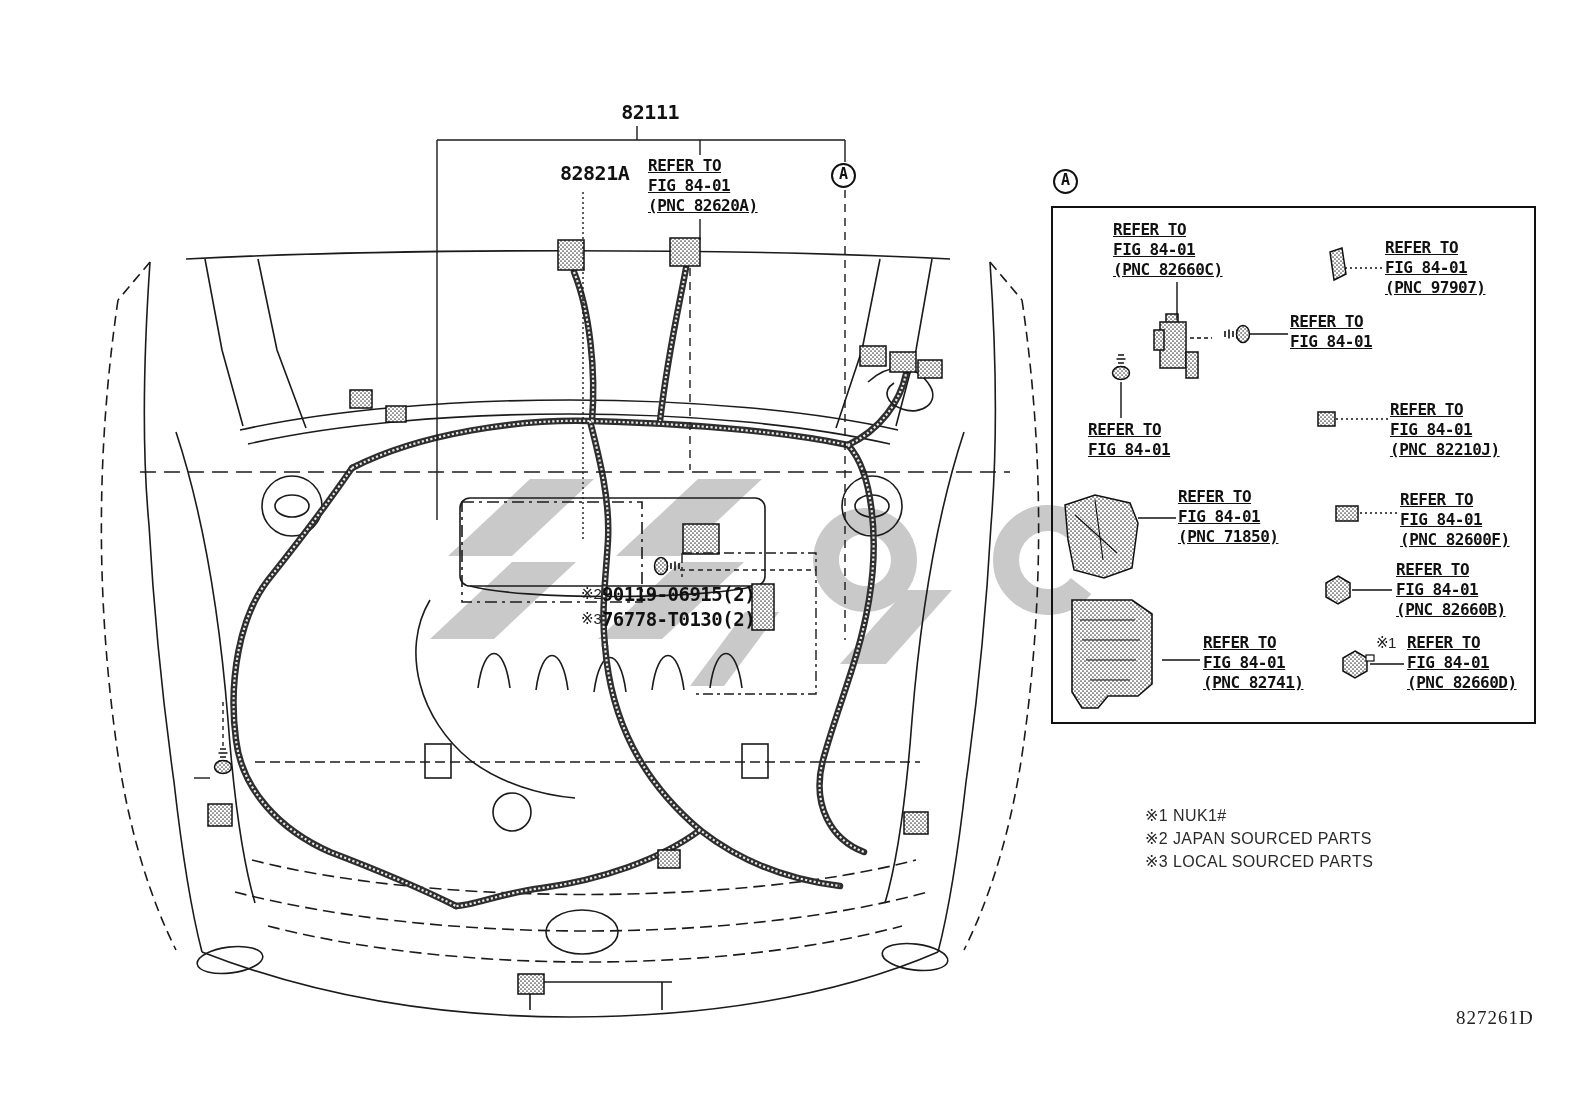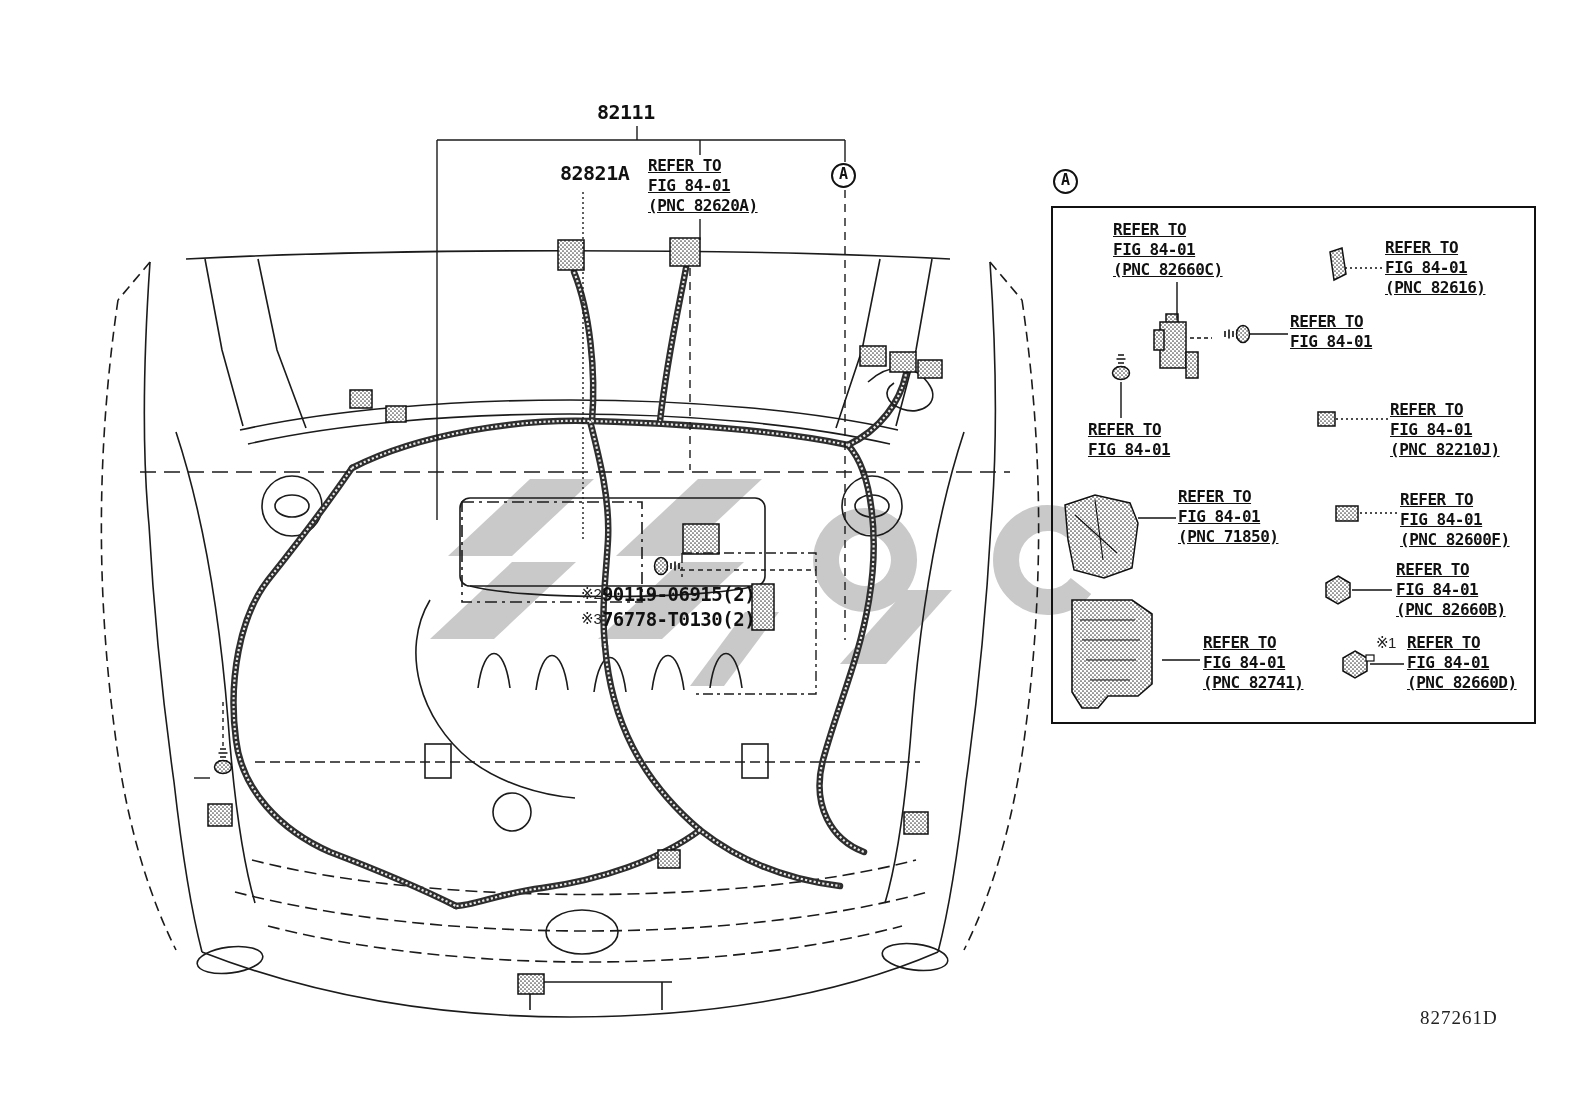--- a/index.html
+++ b/index.html
@@ -15,21 +15,21 @@
            font:15px "Liberation Sans","DejaVu Sans",sans-serif;color:#222;}
   .circleA{position:absolute;width:25px;height:25px;border:2px solid #111;border-radius:50%;
            text-align:center;line-height:24px;font:bold 15px "DejaVu Sans Mono",monospace;
            background:#fff;box-sizing:border-box;color:#111;}
   .boltrow{height:25px;}
   .boltrow .mk{font:15px "Liberation Sans","DejaVu Sans",sans-serif;color:#222;vertical-align:2px;}
   .boltrow .pn{font:bold 19px "DejaVu Sans Mono",monospace;letter-spacing:-0.5px;color:#111;}
   .notes{position:absolute;font:16px "Liberation Sans","DejaVu Sans",sans-serif;
          color:#2a2a2a;line-height:23px;letter-spacing:0.4px;}
   .doccode{position:absolute;font:19px "Liberation Serif","DejaVu Serif",serif;
-           letter-spacing:1px;color:#222;}
+           letter-spacing:1px;color:#222;margin-left:36px;}
 </style>
 </head>
 <body>
 
 <div id="stage">
 
 <svg id="art" width="1592" height="1099" viewBox="0 0 1592 1099">
   <defs>
     <pattern id="stip" width="4" height="4" patternUnits="userSpaceOnUse">
       <rect width="4" height="4" fill="#ffffff"></rect>
@@ -204,21 +204,21 @@
     <path d="M1072,600 h60 l20,14 v70 l-14,12 h-30 l-10,12 h-16 l-10,-16 v-80 z" fill="url(#stip)" stroke="#111" stroke-width="1.6"></path>
     <path d="M1080,620 h55 M1082,640 h58 M1086,660 h50 M1090,680 h40" stroke="#111" stroke-width="1.1" fill="none"></path>
     <path d="M1162,660 L1200,660" stroke="#111" stroke-width="1.4"></path>
 
     <path d="M1355,651 l12,7 v13 l-12,7 l-12,-7 v-13 z" fill="url(#stip)" stroke="#111" stroke-width="1.5"></path>
     <rect x="1366" y="655" width="8" height="6" fill="#fff" stroke="#111" stroke-width="1.2"></rect>
     <path d="M1370,664 L1404,664" stroke="#111" stroke-width="1.4"></path>
   </g>
 </svg>
 
-<div class="abs ptno" style="left:597px;top:100px;width:82px;text-align:left;">82111</div>
+<div class="abs ptno" style="left:597px;top:100px;width:82px;text-align:right;">82111</div>
 
 <div class="abs ptno" style="left:560px;top:161px;">82821A</div>
 
 <div class="callout" style="left:648px;top:156px;">
   <span>REFER TO</span>
   <span>FIG 84-01</span>
   <span>(PNC 82620A)</span>
 </div>
 
 <div class="circleA" style="left:831px;top:163px;">A</div>
@@ -226,21 +226,21 @@
 <div class="circleA" style="left:1053px;top:169px;">A</div>
 
 <div class="callout" style="left:1113px;top:220px;">
   <span>REFER TO</span>
       <span>FIG 84-01</span>
       <span>(PNC 82660C)</span>
 </div>
 <div class="callout" style="left:1385px;top:238px;">
   <span>REFER TO</span>
       <span>FIG 84-01</span>
-      <span>(PNC 82616)</span>
+      <span>(PNC 97907)</span>
 </div>
 <div class="callout" style="left:1290px;top:312px;">
   <span>REFER TO</span>
       <span>FIG 84-01</span>
 </div>
 <div class="callout" style="left:1088px;top:420px;">
   <span>REFER TO</span>
       <span>FIG 84-01</span>
 </div>
 <div class="callout" style="left:1390px;top:400px;">
@@ -278,16 +278,21 @@
 
 <div class="abs" style="left:581px;top:583px;">
   <div class="boltrow">
     <span class="mk">※2</span><span class="pn">90119-06915(2)</span>
   </div>
   <div class="boltrow">
     <span class="mk">※3</span><span class="pn">76778-T0130(2)</span>
   </div>
 </div>
 
+<div class="notes" style="left:1145px;top:804px;">
+  <div><span>※1</span>&nbsp;<span>NUK1#</span></div>
+  <div><span>※2</span>&nbsp;<span>JAPAN SOURCED PARTS</span></div>
+  <div><span>※3</span>&nbsp;<span>LOCAL SOURCED PARTS</span></div>
+</div>
 
 <div class="doccode" style="left:1420px;top:1007px;">827261D</div>
 
 </div>
 
 </body></html>

